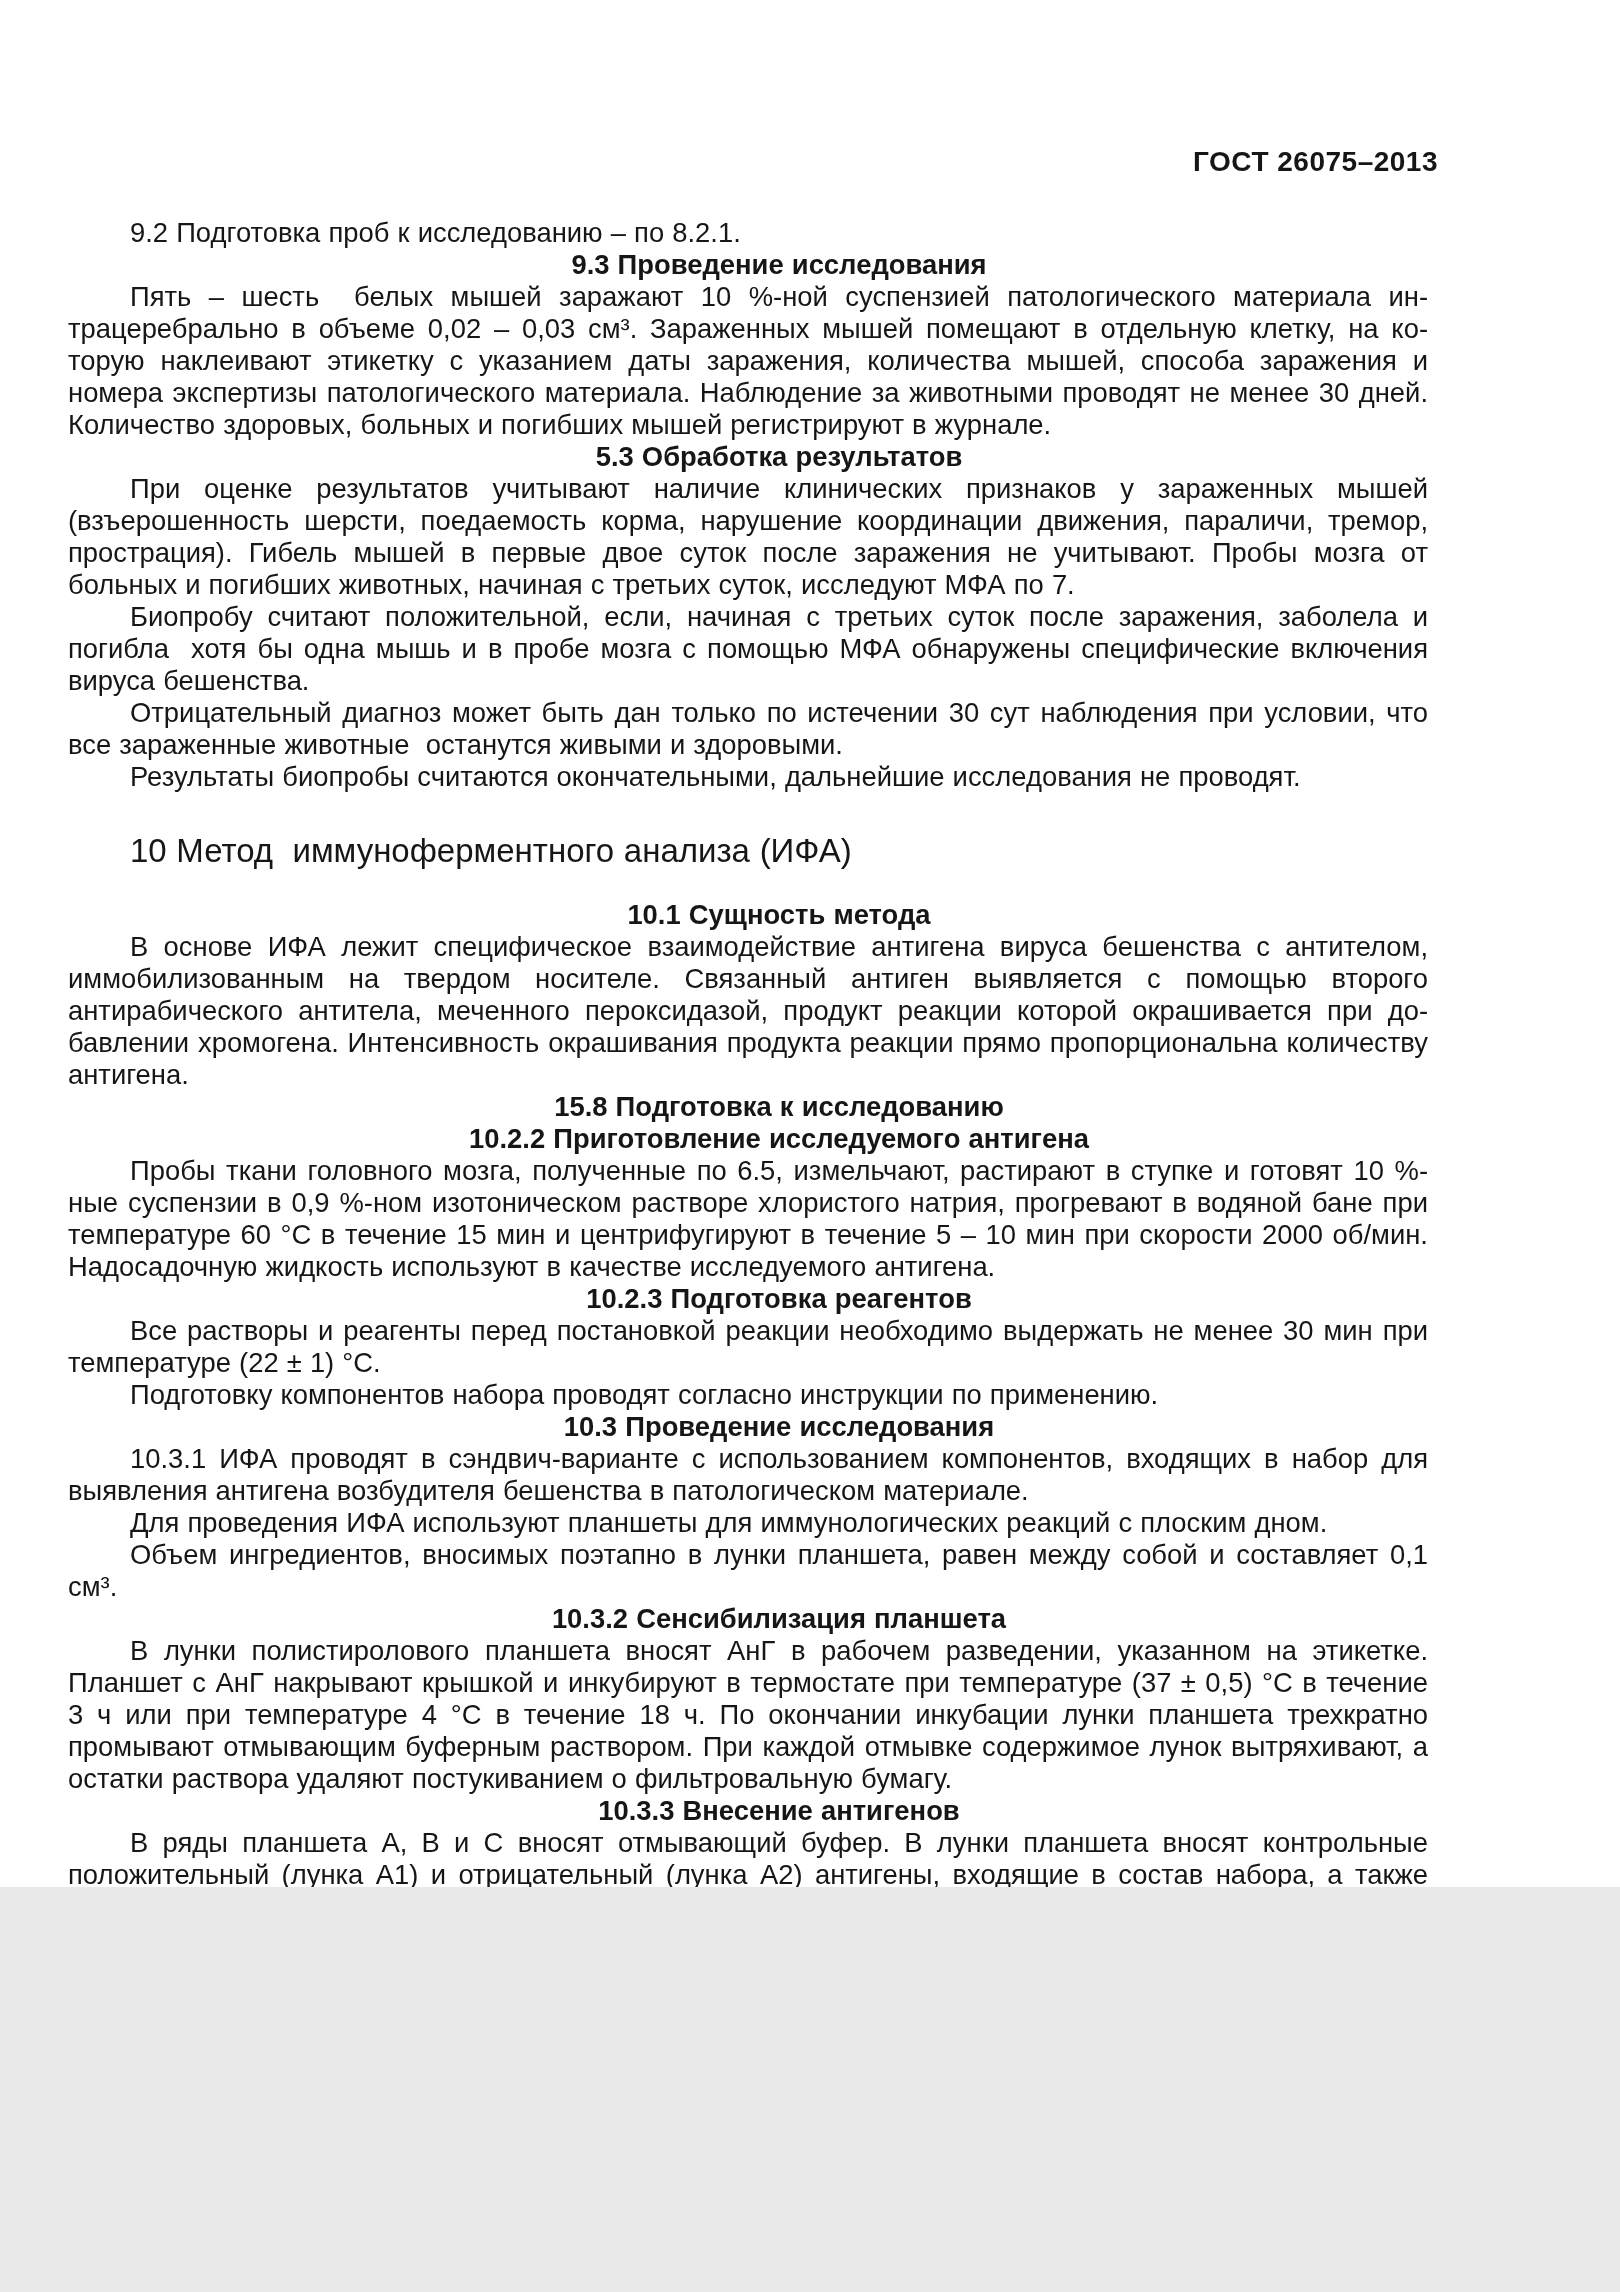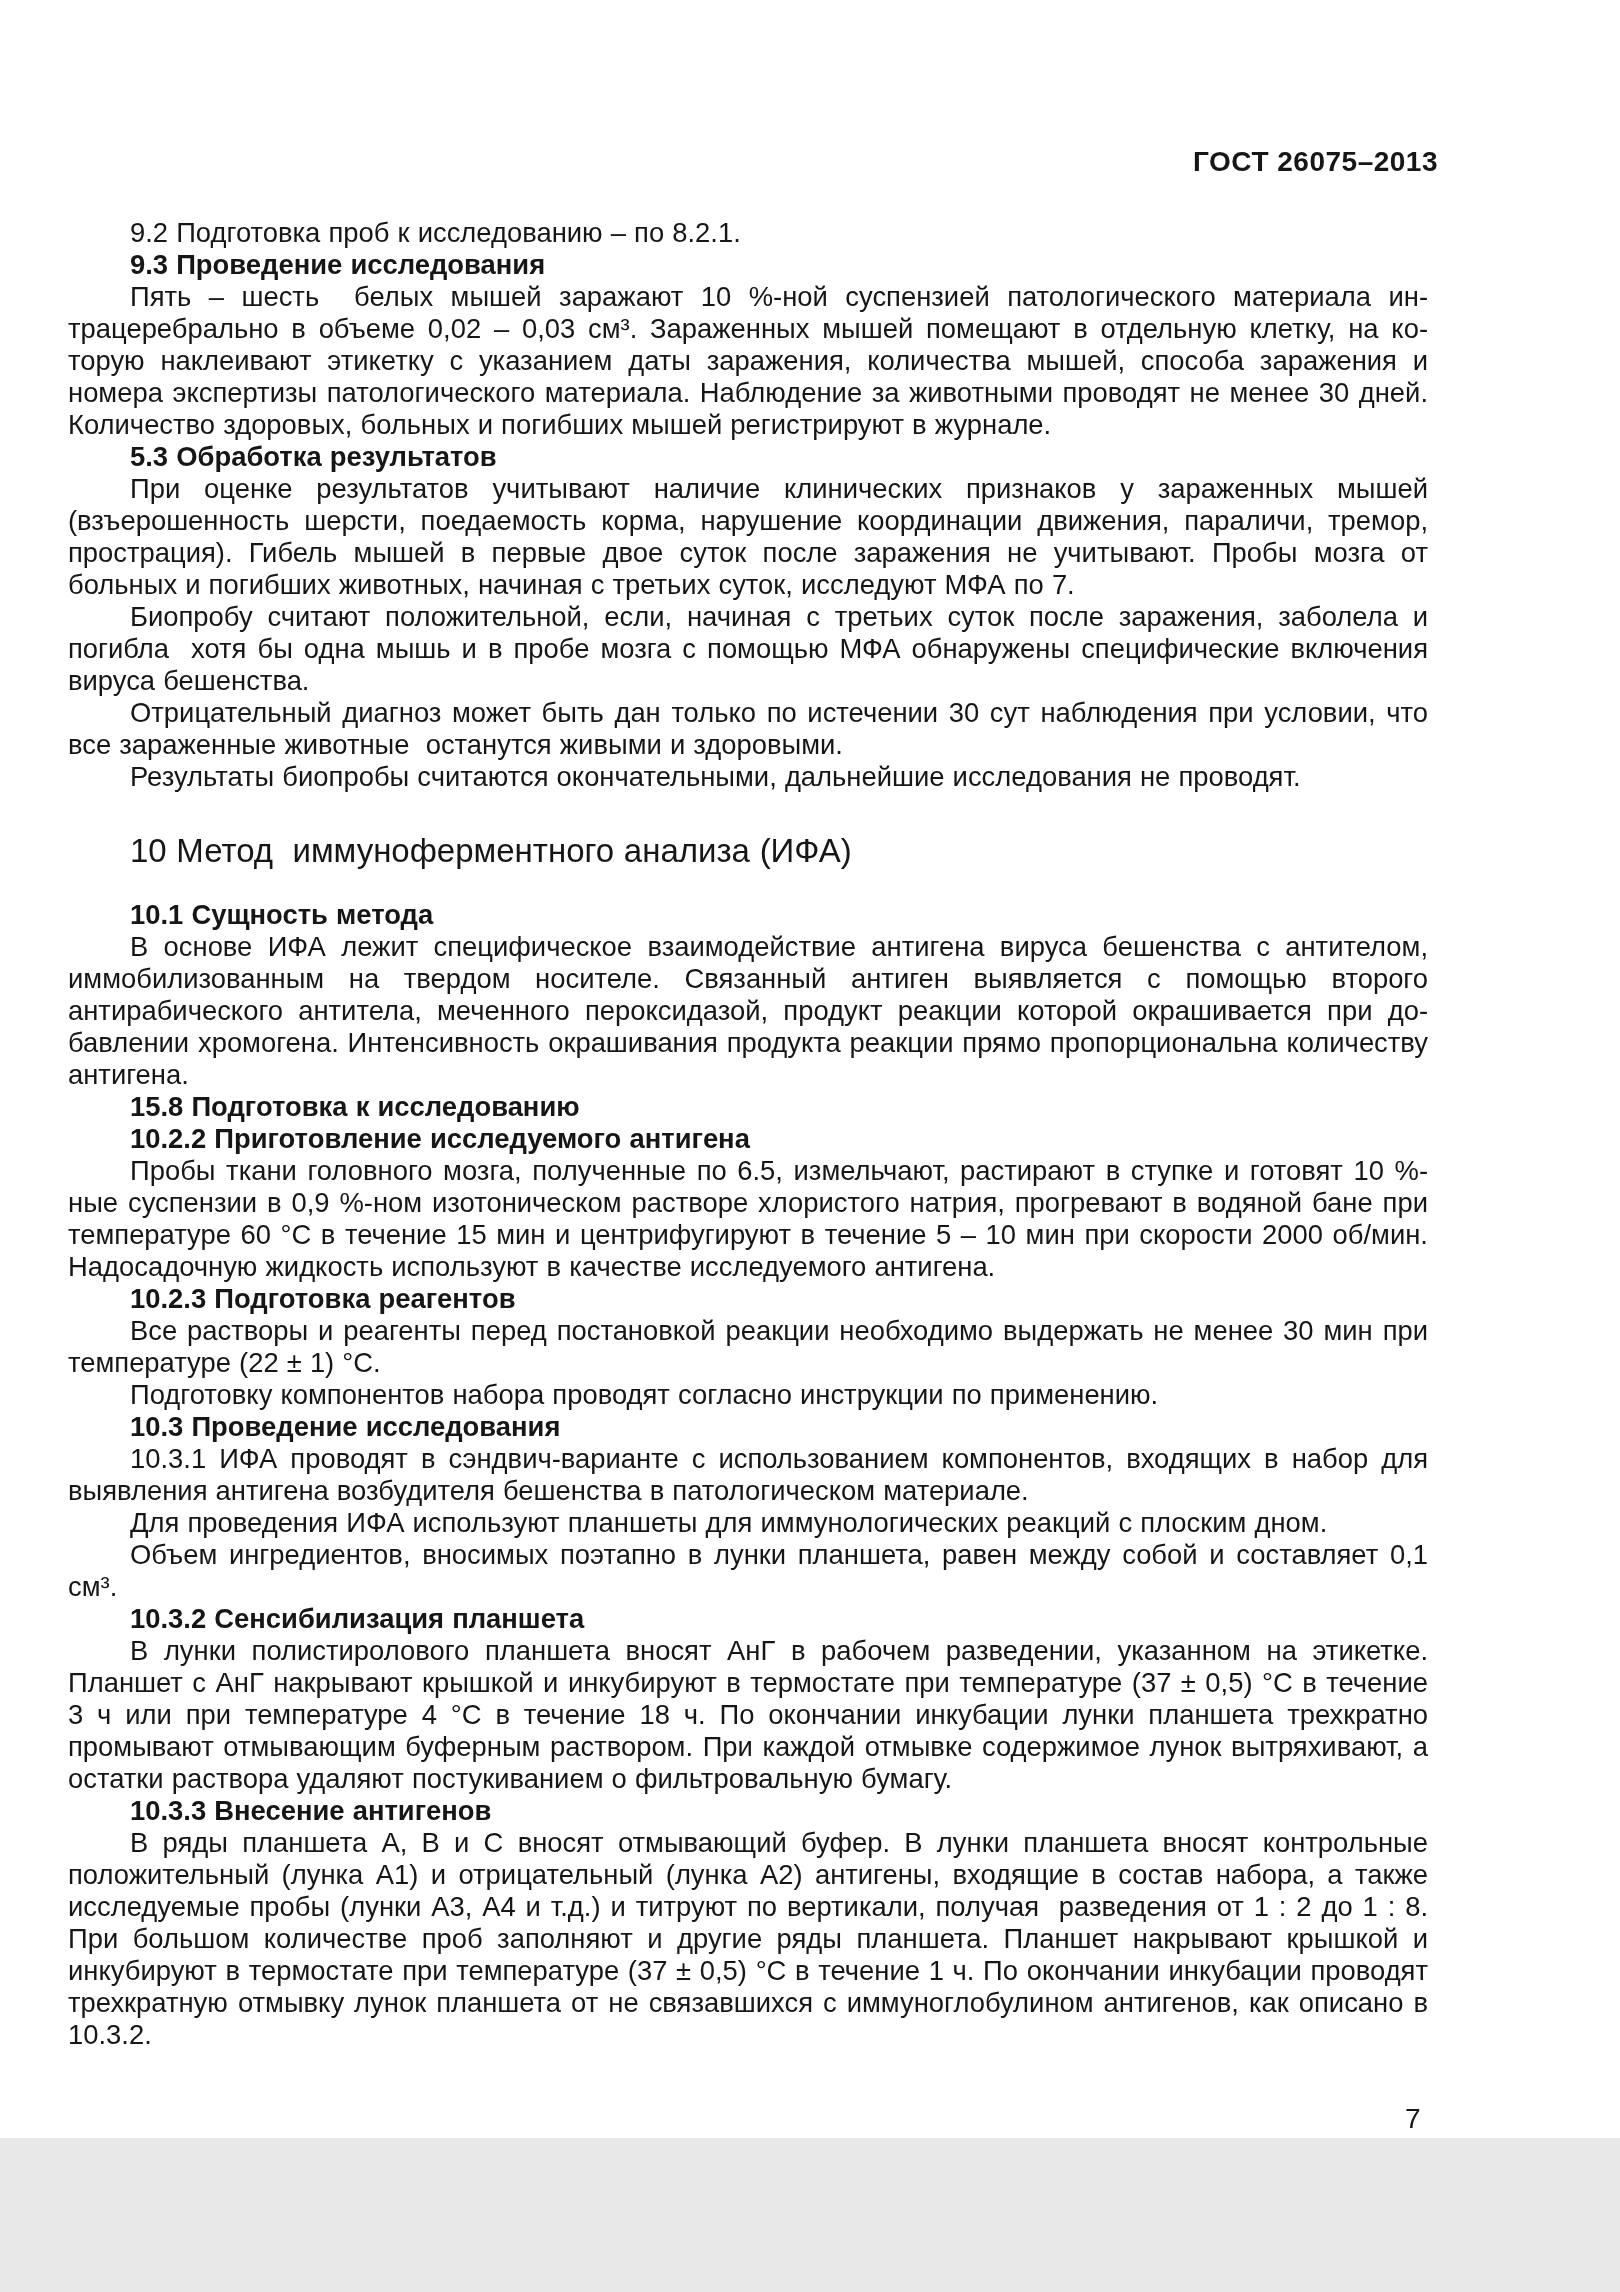--- a/index.html
+++ b/index.html
@@ -1,19 +1,19 @@
 <!DOCTYPE html>
 <html lang="ru"><head>
 <meta charset="utf-8">
 <style>
   html, body { margin: 0; padding: 0; background: #e8e8e8; }
   .page {
     position: relative;
     width: 1620px;
-    height: 2138px;
+    height: 1887px;
     background: #ffffff;
     overflow: hidden;
     font-family: "Liberation Sans", "DejaVu Sans", sans-serif;
     color: #161616;
   }
   .doc-header {
     position: absolute;
     top: 146px;
     left: 78px;
     width: 1360px;
@@ -26,21 +26,21 @@
     position: absolute;
     top: 217px;
     left: 68px;
     width: 1360px;
     font-size: 27.4px;
     line-height: 32px;
     text-align: justify;
     word-spacing: 0.5px;
   }
   .para { margin: 0; text-indent: 62px; }
-  .para.h { font-weight: 700; text-align: left; }
+  .para.h { font-weight: 700; text-align: center; }
   .para.h2 {
     font-weight: 400;
     font-size: 33px;
     line-height: 39px;
     margin: 38px 0 29px 0;
     text-align: left;
   }
   .page-number {
     position: absolute;
     top: 2103px;

